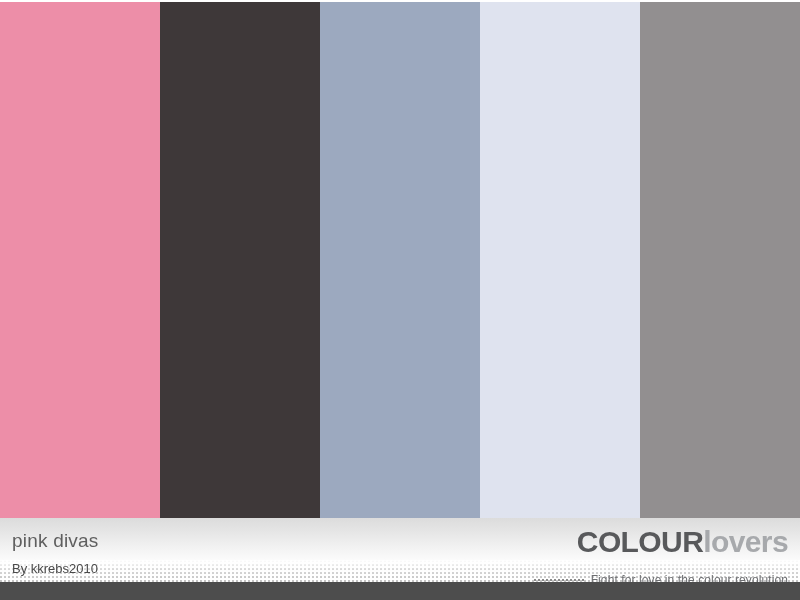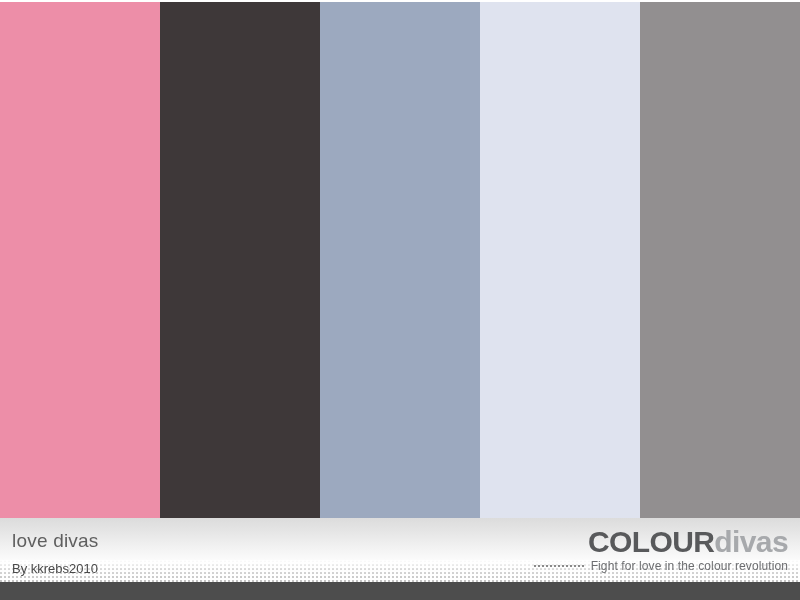--- a/index.html
+++ b/index.html
@@ -120,21 +120,21 @@
     text-align: right;
   }
   #brand-lovers {
     color: #a7a9ac;
   }
   #brand-tagline-row {
     display: flex;
     flex-direction: row;
     align-items: center;
     justify-content: center;
-    margin-top: 1px;
+    margin-top: 15px;
     white-space: nowrap;
   }
   #brand-dots-icon {
     display: inline-block;
     width: 52px;
     height: 9px;
     margin-right: 5px;
     background-image:
       radial-gradient(circle at 1px 1px, #8a8a8a 0.85px, rgba(255,255,255,0) 1.05px);
     background-size: 4px 4px;
@@ -170,26 +170,26 @@
     <div class="swatch" style="background-color: rgb(223, 227, 239);"></div>
     <div class="swatch" style="background-color: rgb(146, 143, 144);"></div>
   </div>
 
   <div id="footer-bar">
 
     <div id="footer-dots"></div>
     <div id="footer-dots-fade"></div>
 
     <div id="palette-info">
-      <div id="palette-title">love divas</div>
+      <div id="palette-title">pink divas</div>
       <div id="palette-author">By kkrebs2010</div>
     </div>
 
     <div id="brand-logo">
-      <div id="brand-wordmark"><span id="brand-colour">COLOUR</span><span id="brand-lovers">divas</span></div>
+      <div id="brand-wordmark"><span id="brand-colour">COLOUR</span><span id="brand-lovers">lovers</span></div>
       <div id="brand-tagline-row">
         <span id="brand-dots-icon"></span>
         <span id="brand-tagline">Fight for love in the colour revolution</span>
       </div>
     </div>
 
   </div>
 
   <div id="bottom-bar" style="background: rgb(77, 77, 77);"></div>
 

